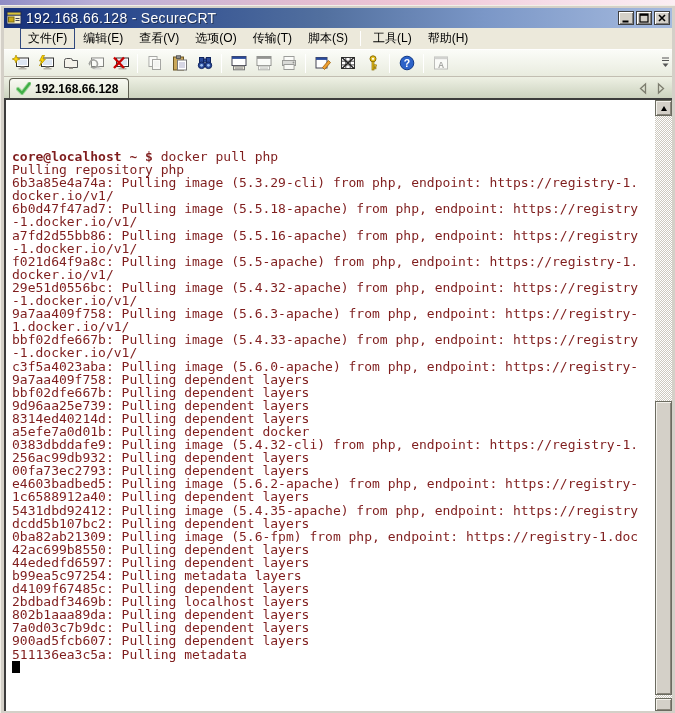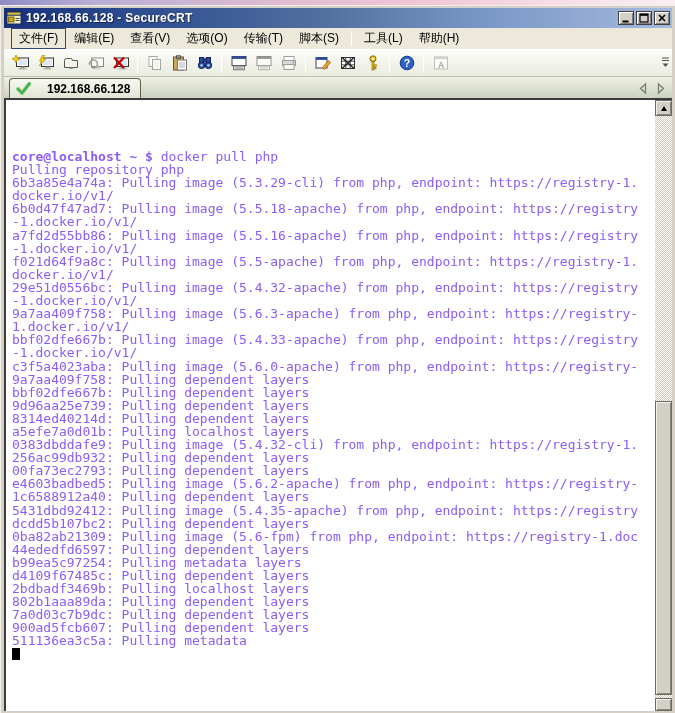--- a/index.html
+++ b/index.html
@@ -8,50 +8,50 @@
           font-family:"Liberation Sans",sans-serif;background:#d4d0c8;}
   
   .top-strip{position:absolute;top:0;left:0;width:675px;height:5px;
     background:linear-gradient(90deg,#8f8cc4 0%,#b9aed6 14%,#e0bcd1 42%,#f0c6d6 62%,#f6dde8 82%,#fbeef3 100%);}
   .frame{position:absolute;top:5px;left:0;width:675px;height:708px;background:#d4d0c8;
          border-left:1px solid #f2efe7;border-top:1px solid #f2efe7;padding:2px 3px 0 3px;}
   
   .titlebar{height:20px;display:flex;align-items:center;padding:0 2px;
     background:linear-gradient(90deg,#16307a 0%,#2c4a8e 18%,#52709f 48%,#7b97c7 72%,#a5bade 100%);}
   .app-icon{width:16px;height:15px;margin-right:4px;flex:0 0 auto;}
-  .title-text{color:#fff;font-weight:bold;font-size:12px;letter-spacing:.3px;
+  .title-text{color:#fff;font-weight:normal;font-size:14px;letter-spacing:.3px;
     text-shadow:1px 1px 0 rgba(0,0,0,.45);flex:1;white-space:nowrap;overflow:hidden;}
   .win-btn{width:16px;height:14px;margin-left:2px;background:#d4d0c8;border:1px solid #404040;
     box-shadow:inset 1px 1px 0 #fff,inset -1px -1px 0 #808080;display:flex;align-items:center;justify-content:center;padding:0;}
   
-  .menubar{height:21px;display:flex;align-items:center;background:#ece9db;font-size:12px;color:#000;padding-left:7px;}
+  .menubar{height:21px;display:flex;align-items:center;background:#ece9db;font-size:12px;color:#000;padding-left:16px;}
   .menu-item{padding:2px 8px;white-space:nowrap;cursor:default;}
   .menu-item.focused{border:1px solid #30487e;padding:1px 7px;background:#ece9db;}
   .menu-sep{width:1px;height:15px;background:#9a968a;border-right:1px solid #fff;margin:0 4px;}
   
   .toolbar{height:28px;display:flex;align-items:center;background:linear-gradient(#fbfcf8,#e9ecdf);
     border-top:1px solid #fff;border-bottom:1px solid #c2beb2;padding-left:4px;position:relative;}
   .tb-btn{width:25px;height:24px;display:flex;align-items:center;justify-content:center;background:transparent;border:none;padding:0;}
   .tb-sep{width:1px;height:19px;background:#a8a498;border-right:1px solid #fff;margin:0 4px;}
   .dis{filter:grayscale(1) brightness(1.12) opacity(.6);}
   .tb-overflow{position:absolute;right:2px;top:4px;}
   
   .tabbar{height:21px;position:relative;display:flex;align-items:flex-end;
     background:linear-gradient(#eef1e4,#ccd2bf);padding-left:5px;}
-  .tab{height:20px;display:flex;align-items:center;gap:16px;padding:0 10px 0 6px;
+  .tab{height:20px;display:flex;align-items:center;gap:4px;padding:0 10px 0 6px;
     background:linear-gradient(#f8f9f2,#e0e5d4);border:1px solid #5f5f52;border-bottom:none;
     border-radius:4px 4px 0 0;font-size:12px;font-weight:bold;color:#000;}
   .tab-nav{position:absolute;right:5px;bottom:2px;display:flex;gap:6px;}
   .tab-nav-btn{background:transparent;border:none;padding:0;width:12px;height:15px;display:flex;align-items:center;justify-content:center;}
   
   .terminal-wrap{position:relative;height:613px;background:#fff;
     border-top:2px solid #3c3c3c;border-left:2px solid #3c3c3c;overflow:hidden;}
   .term-content{position:absolute;top:0;left:0;right:20px;bottom:0;overflow:hidden;
     padding:50px 0 0 6px;font-family:"DejaVu Sans Mono","Liberation Mono",monospace;
-    font-size:13px;line-height:13.1px;color:#8b5cf6;}
+    font-size:13px;line-height:13.1px;color:#7f1d1d;}
   .tline{white-space:pre;height:13.1px;}
   .bold{font-weight:bold;}
   .cursor{display:inline-block;width:8px;height:12px;background:#000;vertical-align:text-top;}
   
   .vscroll{position:absolute;top:0;right:0;width:17px;bottom:0;
     background-color:#cdc9bf;
     background-image:linear-gradient(45deg,#fff 25%,transparent 25% 75%,#fff 75%),
                      linear-gradient(45deg,#fff 25%,transparent 25% 75%,#fff 75%);
     background-position:0 0,1px 1px;background-size:2px 2px;}
   .sb-btn{position:absolute;left:0;width:17px;background:#d4d0c8;border:1px solid #6b6b60;
@@ -291,29 +291,30 @@
             <div class="tline">-1.docker.io/v1/</div>
             <div class="tline">9a7aa409f758: Pulling image (5.6.3-apache) from php, endpoint: https://registry-</div>
             <div class="tline">1.docker.io/v1/</div>
             <div class="tline">bbf02dfe667b: Pulling image (5.4.33-apache) from php, endpoint: https://registry</div>
             <div class="tline">-1.docker.io/v1/</div>
             <div class="tline">c3f5a4023aba: Pulling image (5.6.0-apache) from php, endpoint: https://registry-</div>
             <div class="tline">9a7aa409f758: Pulling dependent layers</div>
             <div class="tline">bbf02dfe667b: Pulling dependent layers</div>
             <div class="tline">9d96aa25e739: Pulling dependent layers</div>
             <div class="tline">8314ed40214d: Pulling dependent layers</div>
-            <div class="tline">a5efe7a0d01b: Pulling localhost layers</div>
+            <div class="tline">a5efe7a0d01b: Pulling dependent docker</div>
             <div class="tline">0383dbddafe9: Pulling image (5.4.32-cli) from php, endpoint: https://registry-1.</div>
             <div class="tline">256ac99db932: Pulling dependent layers</div>
             <div class="tline">00fa73ec2793: Pulling dependent layers</div>
             <div class="tline">e4603badbed5: Pulling image (5.6.2-apache) from php, endpoint: https://registry-</div>
             <div class="tline">1c6588912a40: Pulling dependent layers</div>
             <div class="tline">5431dbd92412: Pulling image (5.4.35-apache) from php, endpoint: https://registry</div>
             <div class="tline">dcdd5b107bc2: Pulling dependent layers</div>
             <div class="tline">0ba82ab21309: Pulling image (5.6-fpm) from php, endpoint: https://registry-1.doc</div>
+            <div class="tline">42ac699b8550: Pulling dependent layers</div>
             <div class="tline">44ededfd6597: Pulling dependent layers</div>
             <div class="tline">b99ea5c97254: Pulling metadata layers</div>
             <div class="tline">d4109f67485c: Pulling dependent layers</div>
             <div class="tline">2bdbadf3469b: Pulling localhost layers</div>
             <div class="tline">802b1aaa89da: Pulling dependent layers</div>
             <div class="tline">7a0d03c7b9dc: Pulling dependent layers</div>
             <div class="tline">900ad5fcb607: Pulling dependent layers</div>
             <div class="tline">511136ea3c5a: Pulling metadata</div>
           </div>
         <div class="tline"><span class="cursor"></span></div>

